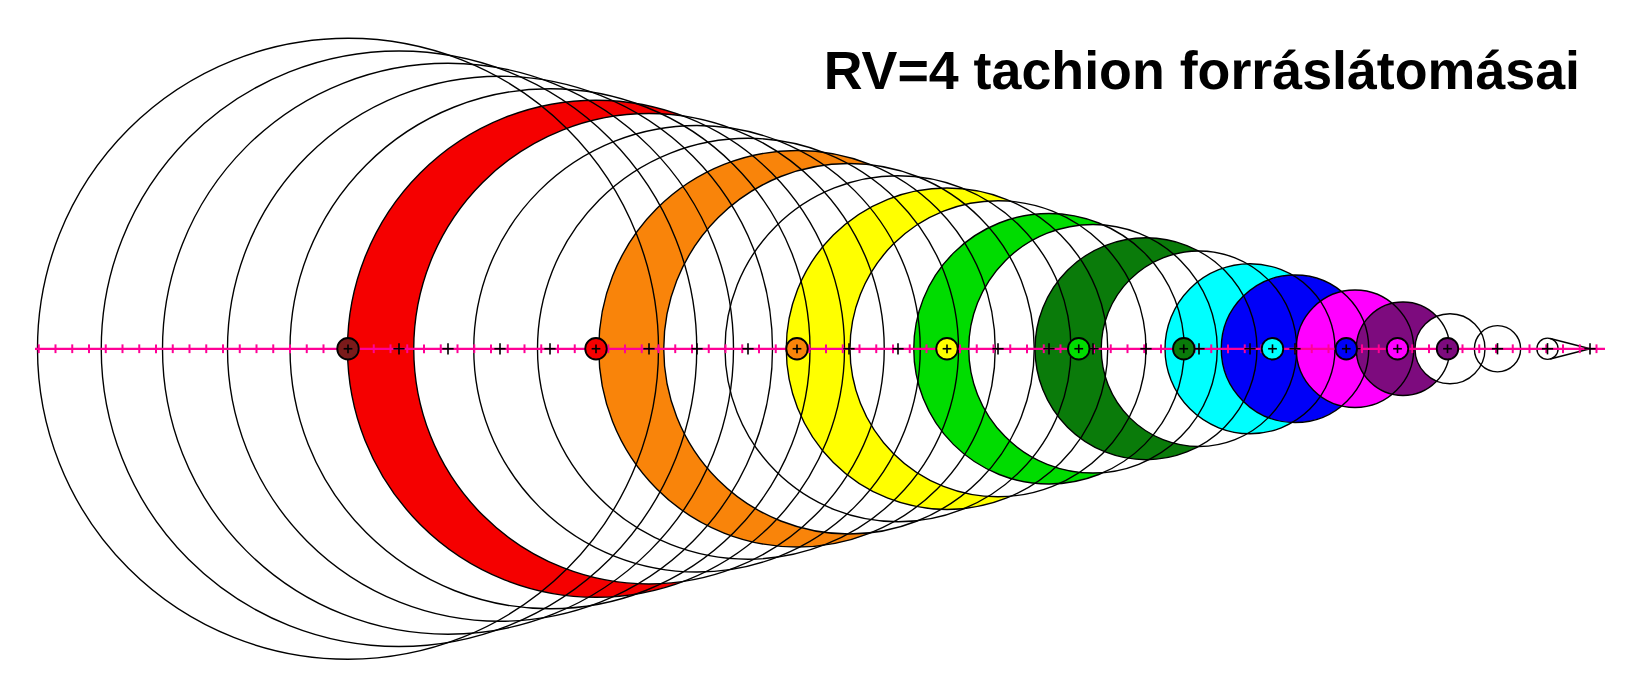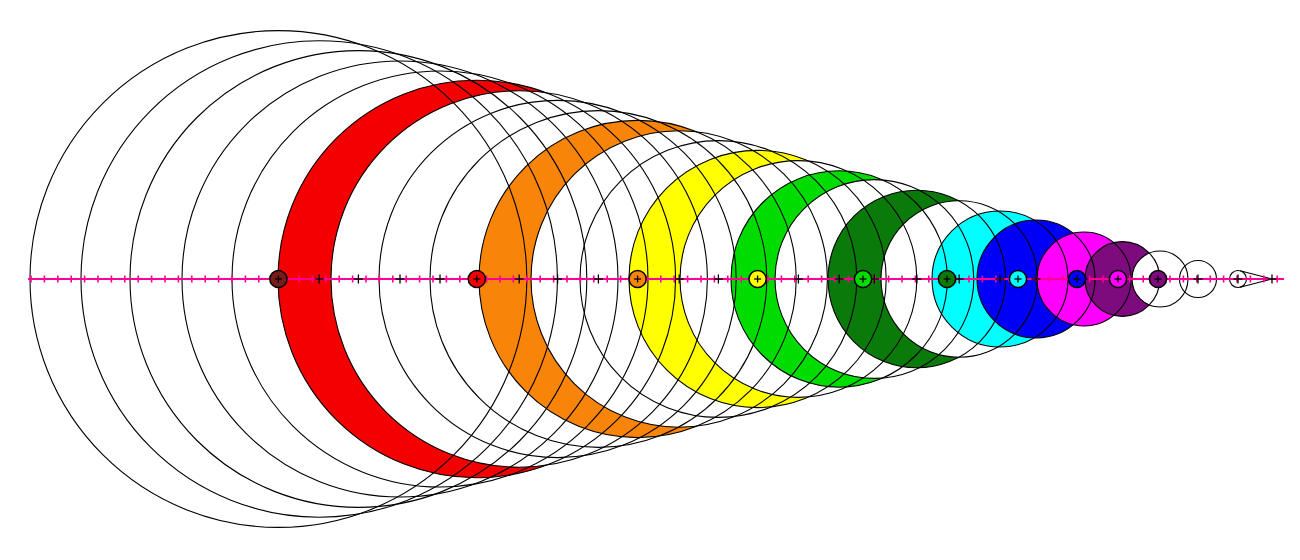--- a/index.html
+++ b/index.html
@@ -248,13 +248,14 @@
       <circle cx="1077" cy="279" r="8.6" fill="#0000F8" stroke="#000000" stroke-width="1.5"></circle>
       <line x1="1073.5" y1="279" x2="1080.5" y2="279" stroke="#000000" stroke-width="1.3"></line>
       <line x1="1077" y1="275.5" x2="1077" y2="282.5" stroke="#000000" stroke-width="1.3"></line>
       <circle cx="1118" cy="279" r="8.6" fill="#FF00FF" stroke="#000000" stroke-width="1.5"></circle>
       <line x1="1114.5" y1="279" x2="1121.5" y2="279" stroke="#000000" stroke-width="1.3"></line>
       <line x1="1118" y1="275.5" x2="1118" y2="282.5" stroke="#000000" stroke-width="1.3"></line>
       <circle cx="1158" cy="279" r="8.6" fill="#7D0B7E" stroke="#000000" stroke-width="1.5"></circle>
       <line x1="1154.5" y1="279" x2="1161.5" y2="279" stroke="#000000" stroke-width="1.3"></line>
       <line x1="1158" y1="275.5" x2="1158" y2="282.5" stroke="#000000" stroke-width="1.3"></line>
     </svg>
+  <div id="title">RV=4 tachion forráslátomásai</div>
 </div>
 
 </body></html>

